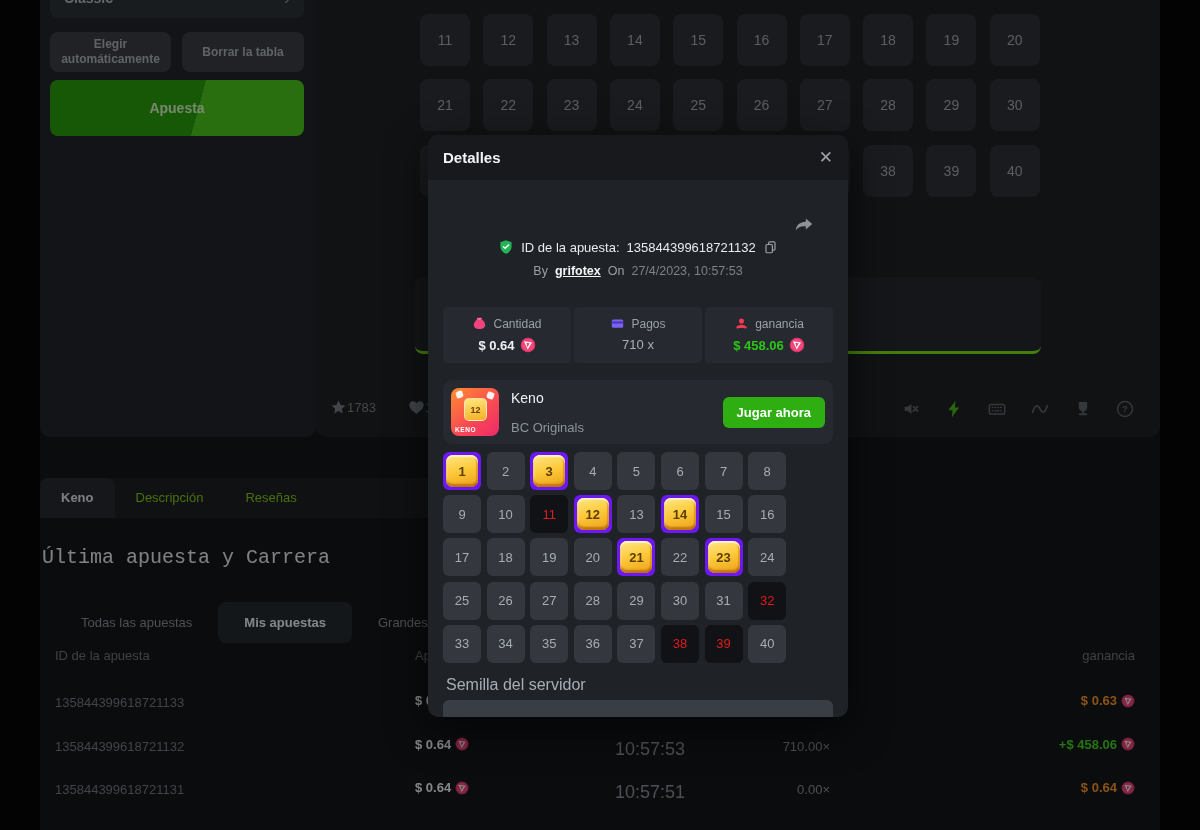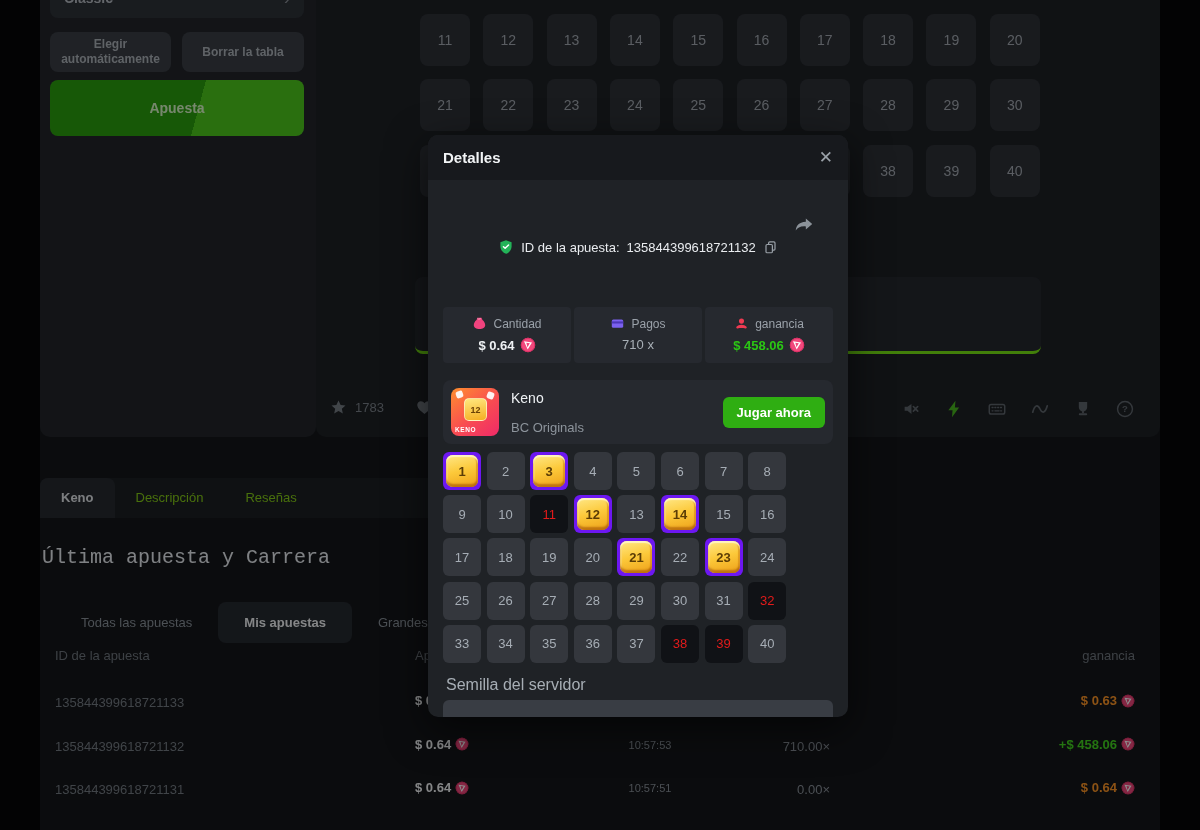--- a/index.html
+++ b/index.html
@@ -24,40 +24,40 @@
   
   .game-panel{position:absolute;left:316px;top:0;width:844px;height:437px;background:#1e2125;
               border-radius:0 0 10px 10px;overflow:hidden;z-index:1;}
   .bg-cell{position:absolute;width:50px;height:52px;border-radius:8px;background:#2e3238;
            display:flex;align-items:center;justify-content:center;color:#a4aab2;font-size:14px;cursor:pointer;}
   .bet-box{position:absolute;left:99px;top:277px;width:626px;height:74px;background:#26292f;
            border-radius:8px;border-bottom:3px solid #79e813;box-sizing:content-box;}
   .bet-box .slash{position:absolute;left:396px;top:12px;color:#959ca3;font-size:14px;}
   .fav-row{position:absolute;left:14px;top:399px;display:flex;align-items:center;gap:8px;
            color:#7b828a;font-size:13px;}
-  .fav-row .grp{display:flex;align-items:center;gap:8px;cursor:pointer;}
+  .fav-row .grp{display:flex;align-items:center;cursor:pointer;}
   .fav-row .grp+.grp{margin-left:24px;}
   .util-icon{position:absolute;top:399px;width:20px;height:20px;color:#60676e;cursor:pointer;}
   
   .game-tabs{position:absolute;left:40px;top:478px;width:677px;height:40px;background:#1d2024;
              display:flex;z-index:1;border-radius:8px 8px 0 0;}
   .gtab{padding:0 21px;line-height:40px;font-size:13px;color:#84cc16;cursor:pointer;}
   .gtab.active{background:#272b31;color:#e2e6ea;font-weight:bold;border-radius:8px 8px 0 0;}
   .section-title{position:absolute;left:42px;top:546px;margin:0;font-size:20px;font-weight:500;
                  color:#e8ecf0;z-index:1;font-family:Liberation Mono, monospace;}
   
   .bets{position:absolute;left:40px;top:590px;width:1120px;height:240px;z-index:1;}
   .bets-tabs{position:absolute;left:15px;top:12px;display:flex;}
   .btab{padding:13px 26px;font-size:13px;color:#8a929a;border-radius:8px;cursor:pointer;text-align:center;}
   .btab.active{background:#262a30;color:#f0f3f5;font-weight:bold;}
   .trow{position:absolute;left:0;width:100%;height:26px;}
   .trow .c-id{position:absolute;left:15px;top:4px;font-size:13px;color:#767d84;cursor:pointer;}
   .trow .c-amount{position:absolute;left:375px;top:2px;display:inline-flex;align-items:center;gap:4px;
                   font-size:13px;font-weight:bold;color:#f2f4f6;}
-  .trow .c-time{position:absolute;left:530px;top:4px;width:160px;text-align:center;font-size:11px;color:#8a9199;}
+  .trow .c-time{position:absolute;left:530px;top:4px;width:160px;text-align:center;font-size:18px;color:#8a9199;}
   .trow .c-payout{position:absolute;right:330px;top:4px;font-size:13px;color:#8a9199;}
   .trow .c-profit{position:absolute;right:25px;top:2px;display:inline-flex;align-items:center;gap:4px;
                   font-size:13px;font-weight:bold;}
   .trow .c-profit.win{color:#42d41f;}
   .trow .c-profit.loss{color:#ff9626;}
   .thead{font-weight:normal!important;}
   .thead .hc{position:absolute;top:0;font-size:13px;color:#70777e;}
   
   .dim{position:absolute;inset:0;background:rgba(0,0,0,0.45);z-index:5;}
   
@@ -332,20 +332,26 @@
       </span>
       <span>ID de la apuesta:</span>
       <span>135844399618721132</span>
       <span>
         <svg viewBox="0 0 20 20" width="15" height="15">
             <rect x="7.5" y="2.5" width="8.5" height="11" rx="1.5" fill="none" stroke="#9aa1a8" stroke-width="1.6"></rect>
             <rect x="4" y="6" width="8.5" height="11" rx="1.5" fill="#1f2226" stroke="#9aa1a8" stroke-width="1.6"></rect>
           </svg>
       </span>
     </div>
+    <div class="by-row">
+      <span class="lbl">By</span>
+      <span class="user">grifotex</span>
+      <span class="lbl">On</span>
+      <span class="date">27/4/2023, 10:57:53</span>
+    </div>
     <div class="stats" id="statBoxes">
         <div class="stat-box">
           <div class="stat-label">
             <span>
               <svg viewBox="0 0 20 20" width="15" height="15">
                 <path fill="#f0437e" d="M7.3 2.2h5.4l1.2 3C16.3 6.9 17.6 9.6 17.6 12.3c0 3-3.4 5-7.6 5s-7.6-2-7.6-5C2.4 9.6 3.7 6.9 6.1 5.2Z"></path>
                 <path fill="#ffffff" opacity=".45" d="m6.7 2 1.9 1.6L12 2.4l-1 2.4H7.8Z"></path>
               </svg>
             </span>
             <span>Cantidad</span>

